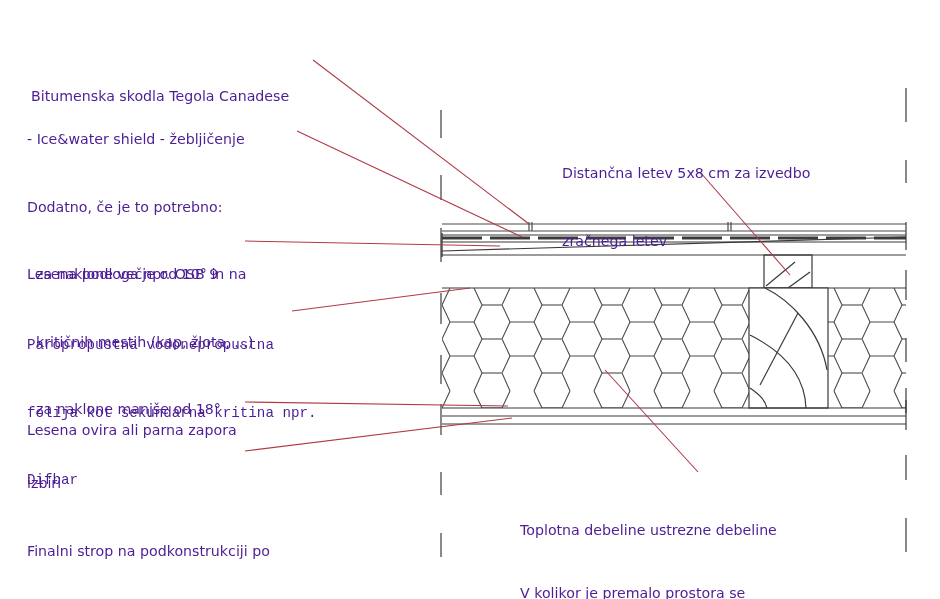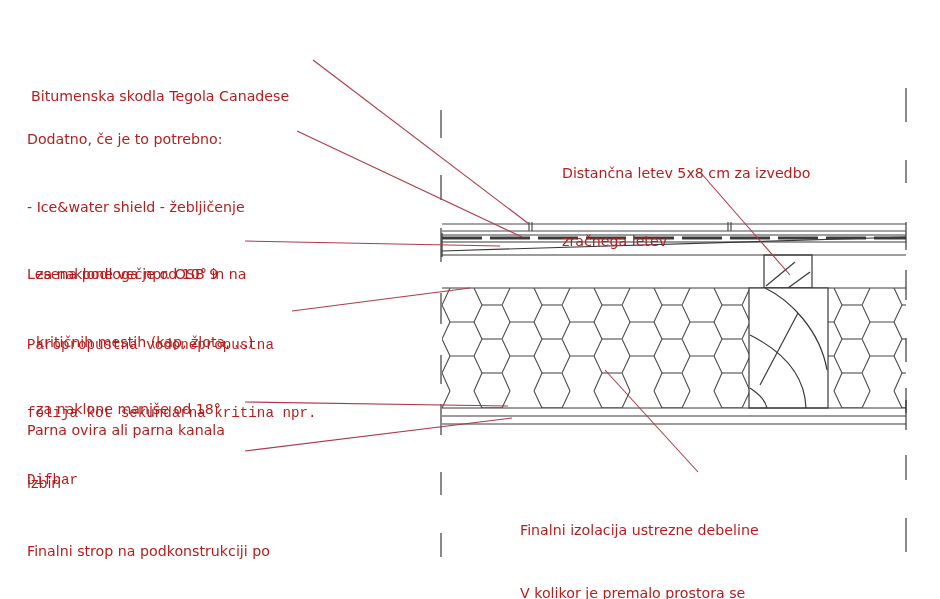--- a/index.html
+++ b/index.html
@@ -2,21 +2,21 @@
 <html><head>
   <meta charset="utf-8">
   <style>
     html, body { margin: 0; padding: 0; background: #ffffff; }
     body { width: 940px; height: 599px; position: relative; overflow: hidden; }
     #canvas { position: absolute; left: 0; top: 0; width: 940px; height: 599px; }
     .label {
       position: absolute;
       font-family: "DejaVu Sans", sans-serif;
       font-size: 14.2px;
-      color: #b91c1c;
+      color: #4c1d95;
       line-height: 22.5px;
       white-space: pre;
     }
     .label span { display: block; }
   </style>
 </head>
 <body>
 
 <svg id="canvas" width="940" height="599" viewBox="0 0 940 599" xmlns="http://www.w3.org/2000/svg">
   <defs>
@@ -111,48 +111,48 @@
     <line x1="700" y1="172" x2="790" y2="275"></line>
     <line x1="605" y1="370" x2="698" y2="472"></line>
   </g>
 </svg>
 
 <div class="label" style="left:31px; top:40px;">
   <span>Bitumenska skodla Tegola Canadese</span>
 </div>
 
 <div class="label" style="left:27px; top:83px;">
+  <span>- Ice&amp;water shield - žebljičenje</span>
   <span>Dodatno, če je to potrebno:</span>
-  <span>- Ice&amp;water shield - žebljičenje</span>
   <span>  za naklone večje od 10° in na</span>
   <span>  kritičnih mestih (kap, žlota, ...)</span>
   <span>  za naklone manjše od 18°</span>
 </div>
 
 <div class="label" style="left:27px; top:218px;">
   <span>Lesena podloga npr. OSB 9</span>
 </div>
 
 <div class="label" style="left:27px; top:289px;font-family:Liberation Mono, monospace;">
   <span>Paropropustna vodonepropustna</span>
   <span>folija kot sekundarna kritina npr.</span>
   <span>Difbar</span>
 </div>
 
 <div class="label" style="left:27px; top:374px;">
-  <span>Parna ovira ali parna kanala</span>
+  <span>Lesena ovira ali parna zapora</span>
 </div>
 
 <div class="label" style="left:27px; top:427px;">
   <span>izbiri</span>
   <span>Finalni strop na podkonstrukciji po</span>
 </div>
 
 <div class="label" style="left:562px; top:117px;">
   <span>Distančna letev 5x8 cm za izvedbo</span>
   <span>zračnega letev</span>
 </div>
 
 <div class="label" style="left:520px; top:478px; line-height:21px;">
-  <span>Finalni izolacija ustrezne debeline</span>
+  <span>Toplotna debeline ustrezne debeline</span>
   <span>V kolikor je premalo prostora se</span>
   
 </div>
 
 </body></html>

